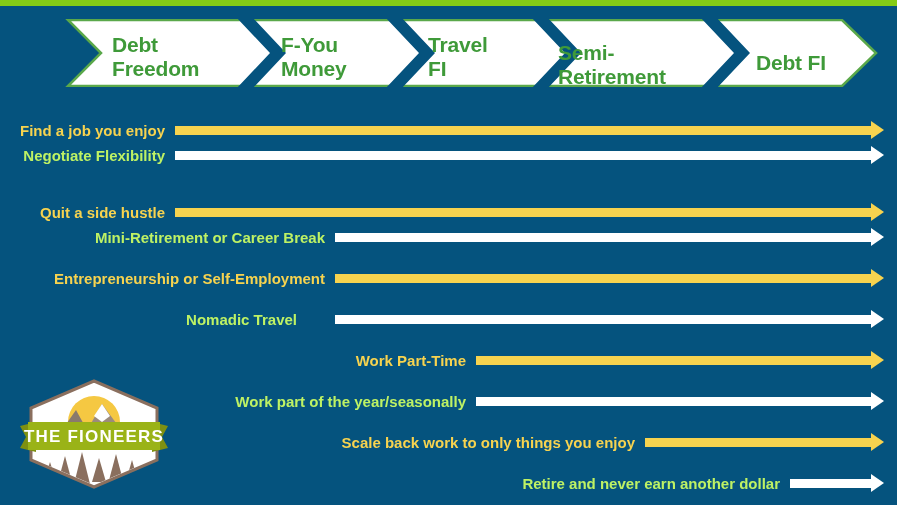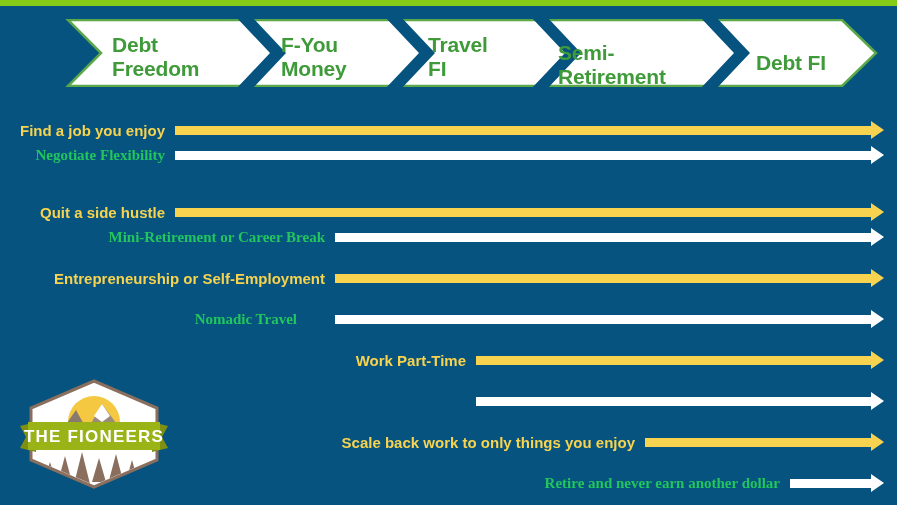--- a/index.html
+++ b/index.html
@@ -45,21 +45,21 @@
   }
   .row-label {
     position:absolute;
     right:0;
     font-size:15px;
     font-weight:bold;
     white-space:nowrap;
     line-height:1;
   }
   .row-label.yellow { color:#f7d34f; }
-  .row-label.white  { color:#22c55e;font-family:Liberation Serif, serif; }
+  .row-label.white  { color:#bef264; }
   .arrow-wrap {
     position:absolute;
     height:30px;
     display:flex;
     align-items:center;
   }
   .arrow-shaft {
     height:9px;
   }
   .arrow-head {
@@ -155,20 +155,21 @@
         </div>
       </div>
       <div class="row" style="top: 339px;">
         <div class="row-label yellow" style="right: 431px;">Work Part-Time</div>
         <div class="arrow-wrap yellow" style="left: 476px;">
           <div class="arrow-shaft" style="width: 395px;"></div>
           <div class="arrow-head"></div>
         </div>
       </div>
       <div class="row" style="top: 380px;">
+        <div class="row-label white" style="right: 431px;">Work part of the year/seasonally</div>
         <div class="arrow-wrap white" style="left: 476px;">
           <div class="arrow-shaft" style="width: 395px;"></div>
           <div class="arrow-head"></div>
         </div>
       </div>
       <div class="row" style="top: 421px;">
         <div class="row-label yellow" style="right: 262px;">Scale back work to only things you enjoy</div>
         <div class="arrow-wrap yellow" style="left: 645px;">
           <div class="arrow-shaft" style="width: 226px;"></div>
           <div class="arrow-head"></div>

